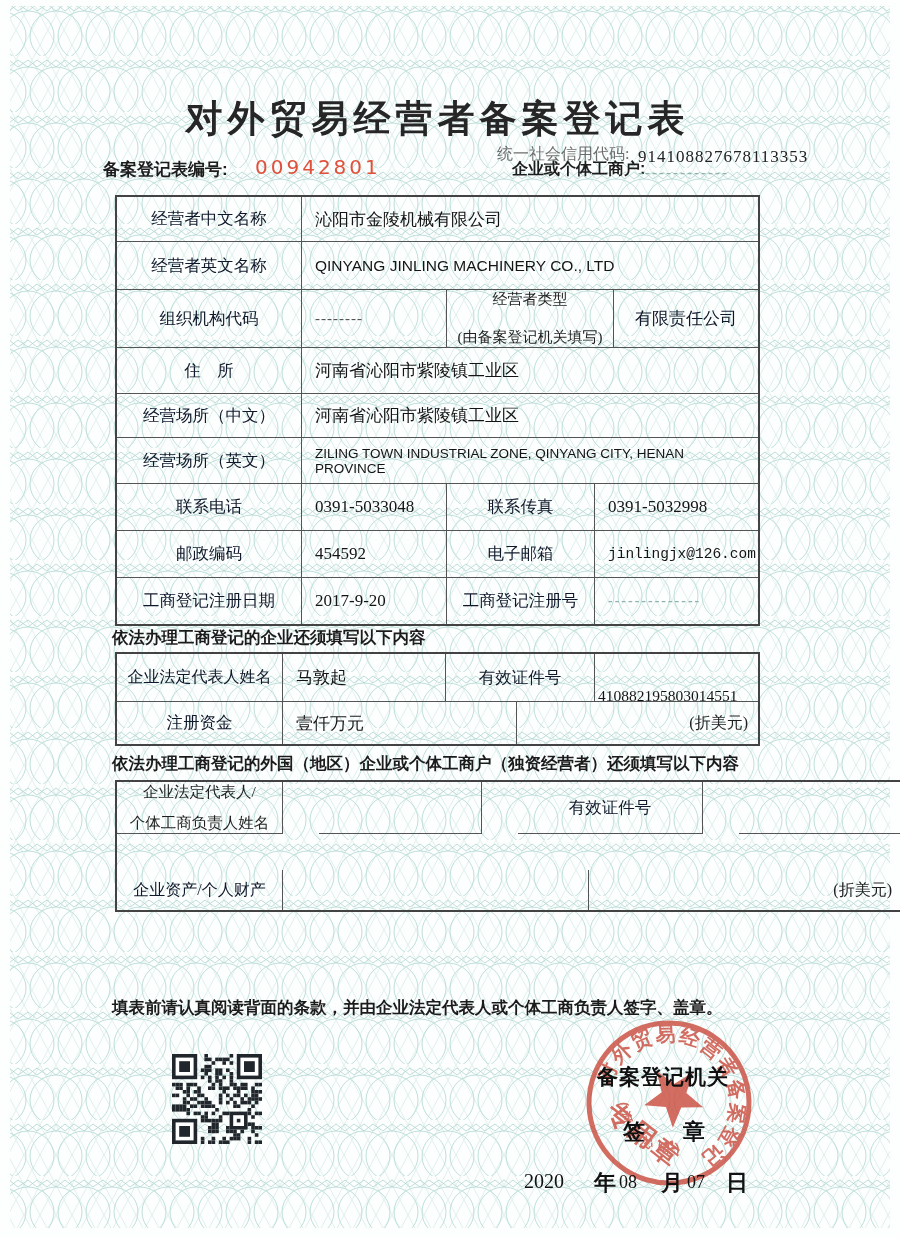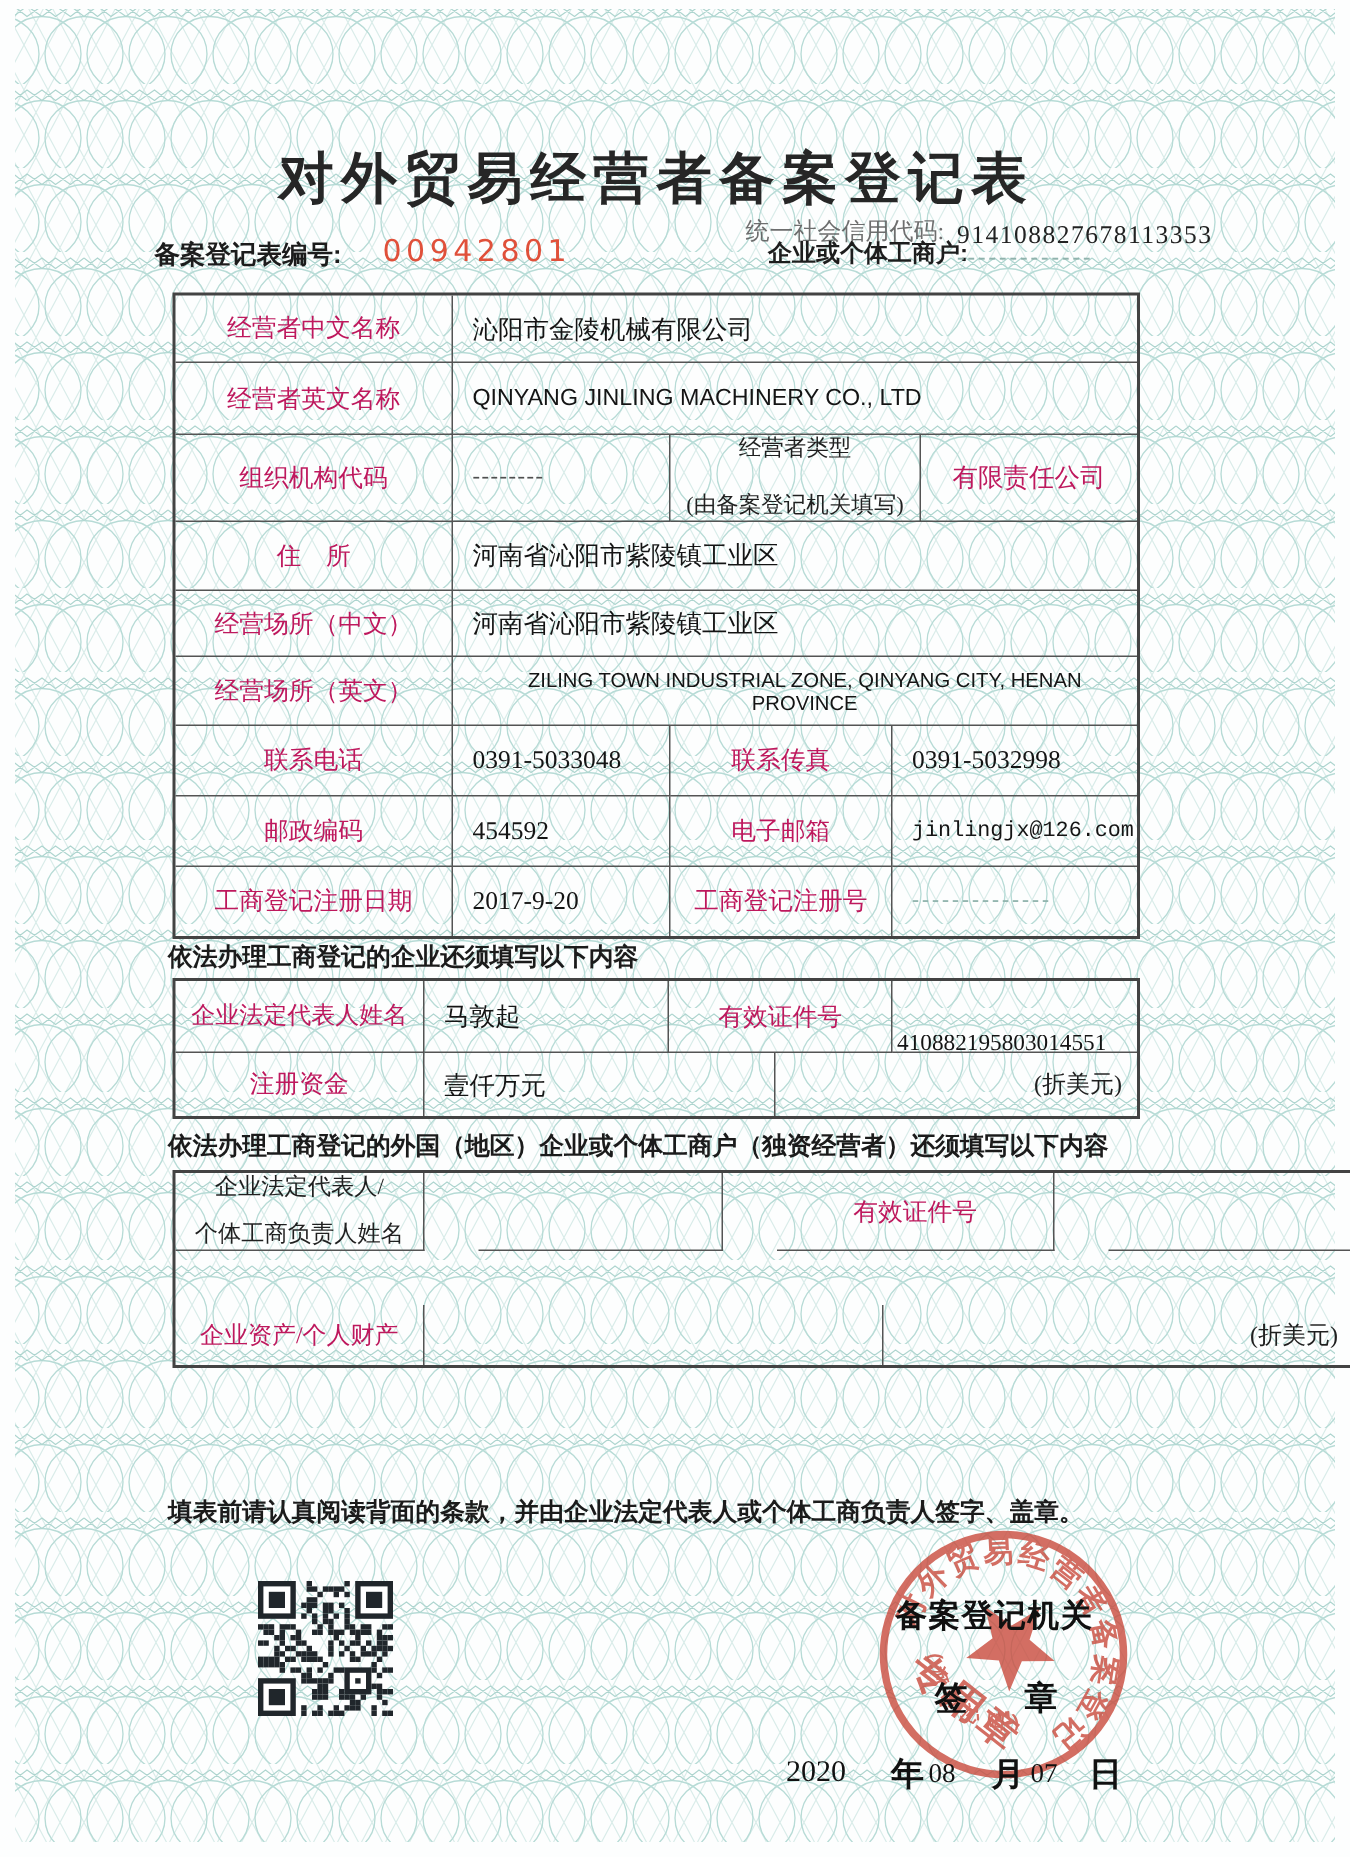--- a/index.html
+++ b/index.html
@@ -24,22 +24,22 @@
   .ie-label { left:512px; top:159px; font-family:"Liberation Sans", sans-serif; font-weight:bold; font-size:16px; color:#1d1d1d; }
   .ie-dashes { left:638px; top:164px; font-weight:bold; font-size:15px; letter-spacing:2px; color:#90b3ad; }
 
   .t { position:absolute; display:grid; border:2px solid #434343; }
   .t1 { left:115px; top:195px; grid-template-columns:185px 145px 148px 19px 144px;
         grid-template-rows:45px 48px 58px 46px 44px 46px 47px 47px 46px; }
   .t2 { left:115px; top:652px; grid-template-columns:166px 163px 71px 78px 163px; grid-template-rows:48px 42px; }
   .t3 { left:115px; top:780px; grid-template-columns:166px 163px 71px 78px 163px; grid-template-rows:52px 40px;gap:36px; }
   .c { border-right:1px solid #545454; border-bottom:1px solid #545454;
        display:flex; align-items:center; overflow:hidden; }
-  .nr { border-right:none;text-align:center; } .nb { border-bottom:none; }
-  .lbl { justify-content:center; text-align:left; font-size:16.5px; color:#be185d; }
+  .nr { border-right:none; } .nb { border-bottom:none; }
+  .lbl { justify-content:center; text-align:left; font-size:16.5px; color:#0f172a; }
   .lbl2 { flex-direction:column; justify-content:space-between; line-height:1.3; font-size:15px; text-align:center; }
   .val { padding-left:13px; font-size:17px; color:#141414; }
   .vs  { font-family:"Liberation Sans", sans-serif; font-size:15.5px; }
   .vs2 { font-family:"Liberation Sans", sans-serif; font-size:13.5px; }
   .vm  { font-family:"Liberation Mono", monospace; font-size:14.5px; }
   .vnum { font-size:15.5px; padding-left:3px; letter-spacing:0;margin-top:36px; }
   .dash-dark { font-size:15px; letter-spacing:1px; color:#4f4f4f; }
   .dash-teal { font-weight:bold; font-size:14px; letter-spacing:2px; color:#90b3ad; }
   .usd { justify-content:flex-end; padding-right:10px; font-size:16px; }
 

